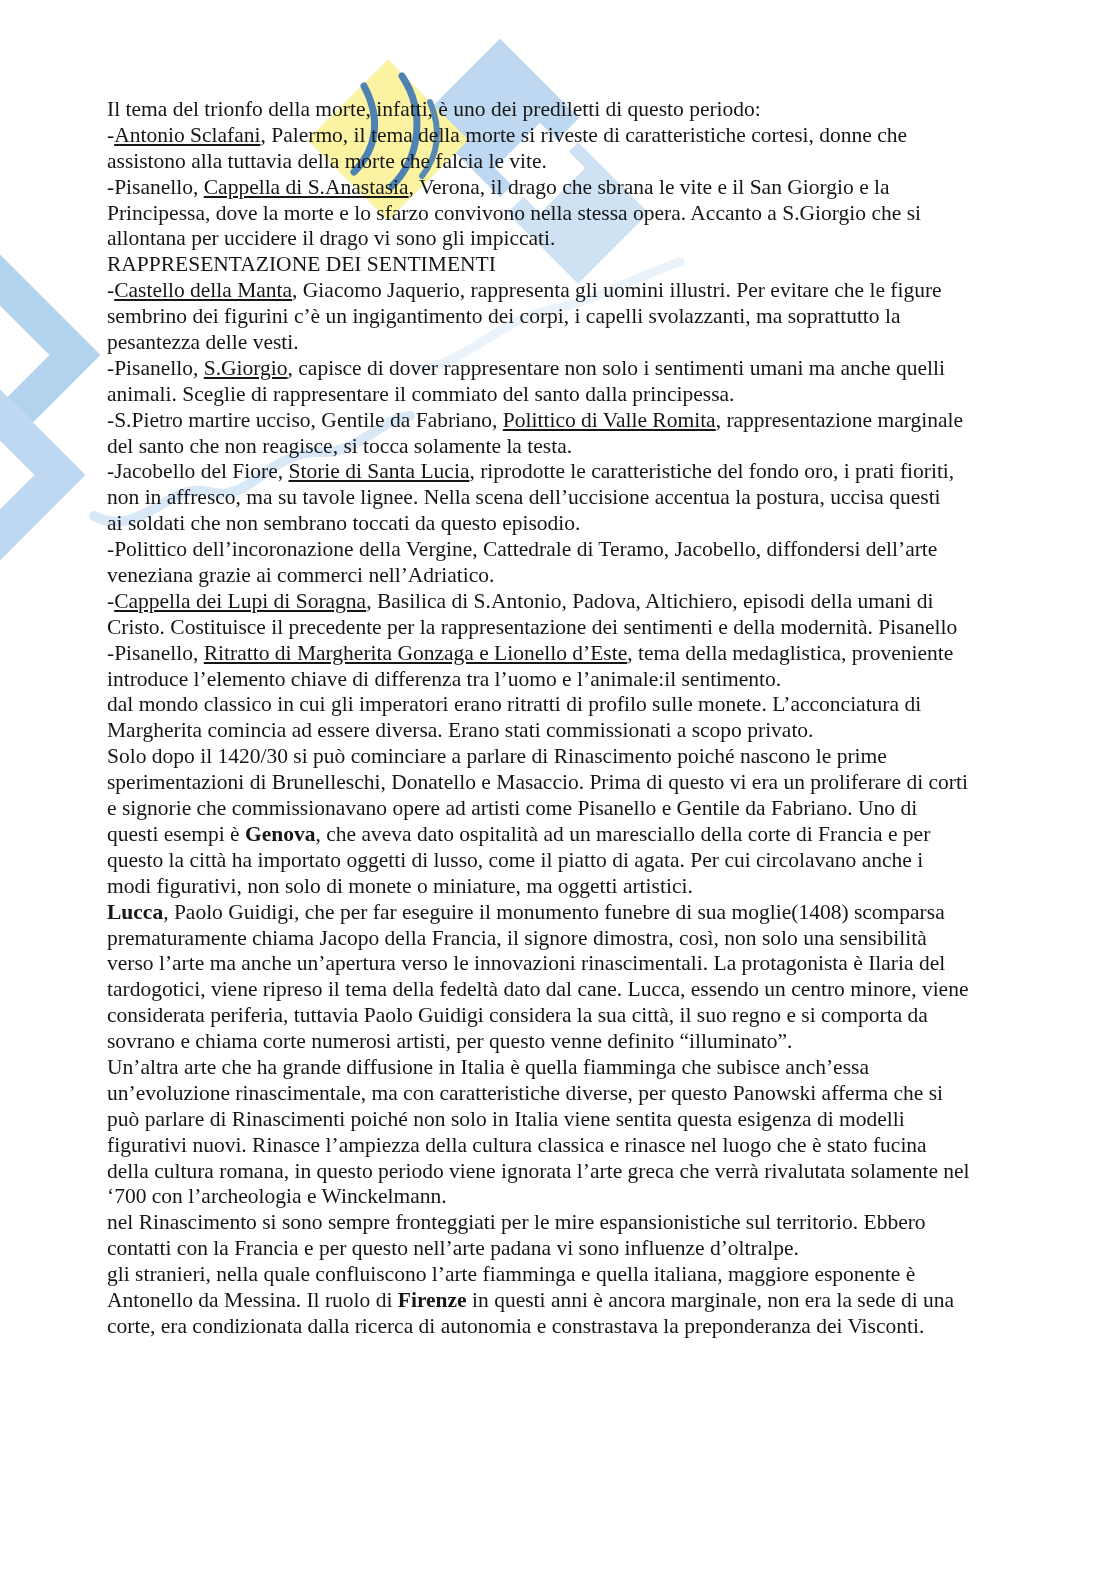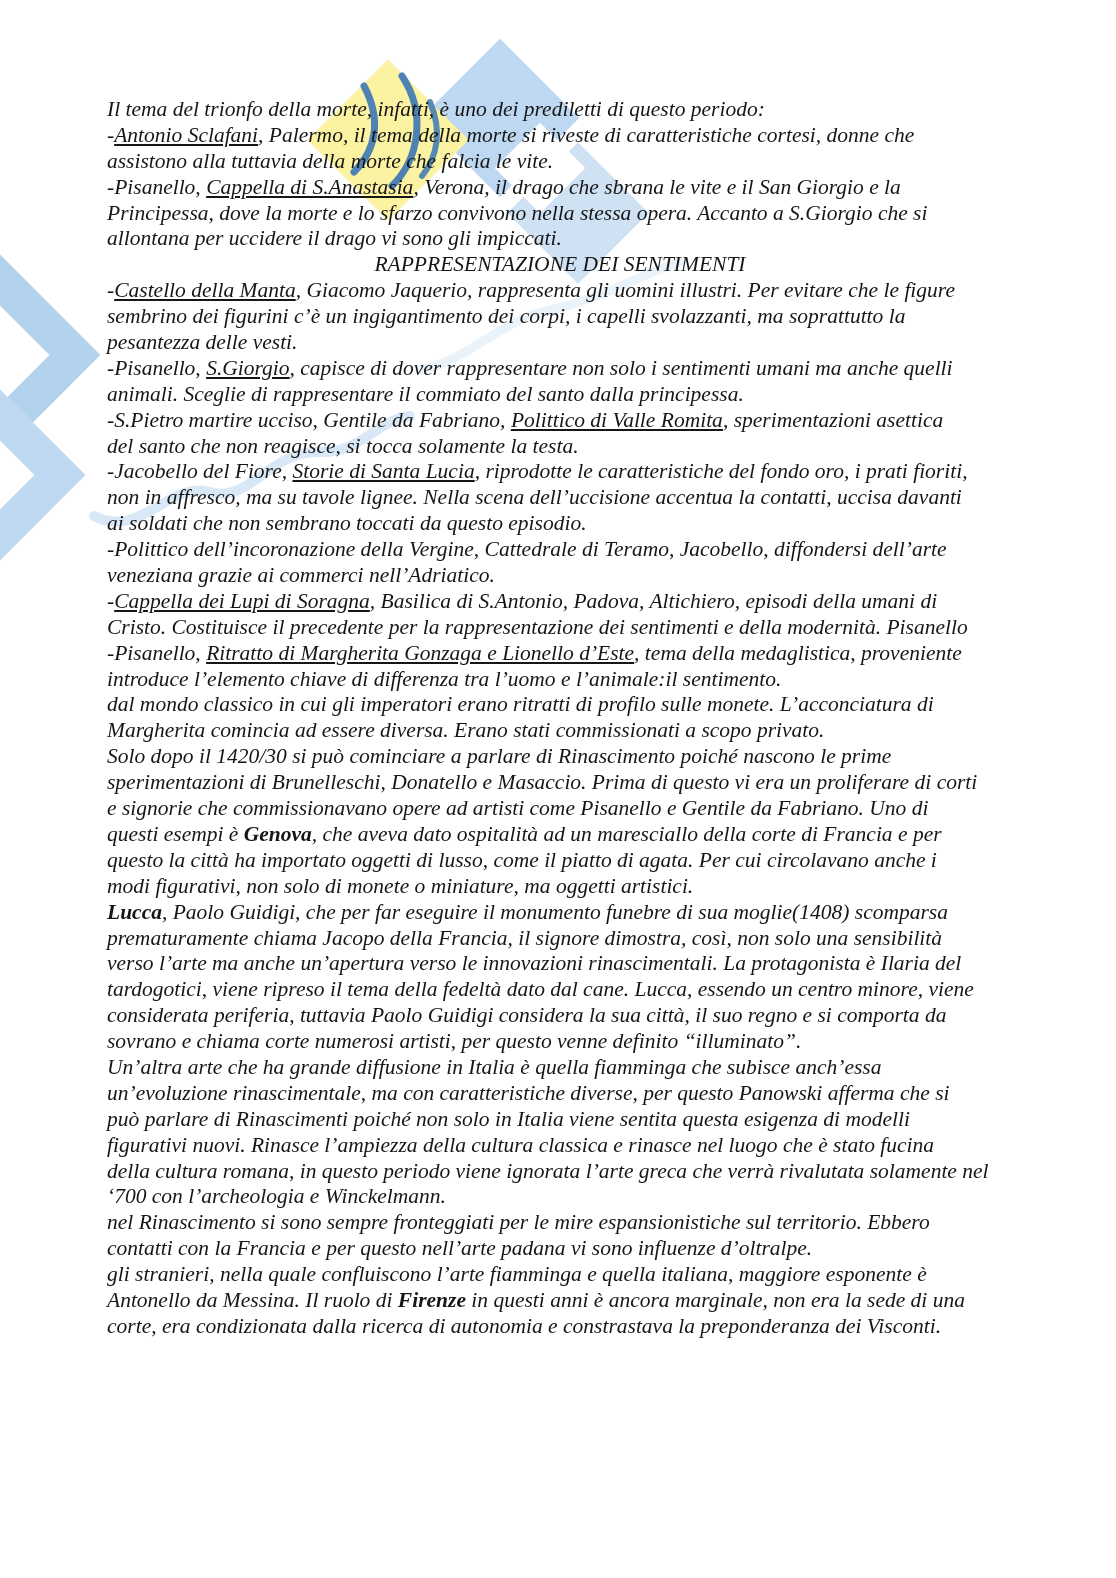--- a/index.html
+++ b/index.html
@@ -8,24 +8,24 @@
     background:#ffffff;
     font-family:"Liberation Serif","DejaVu Serif",serif;
   }
   
   #watermark{position:absolute;inset:0;z-index:1;pointer-events:none;}
   .diamond{position:absolute;transform:rotate(45deg);}
   .wm-svg{position:absolute;overflow:visible;}
   
   #doc{
     position:absolute;left:107px;top:97px;width:906px;z-index:2;
-    font-size:21.5px;line-height:25.9px;color:#161616;font-style:italic;
+    font-size:21.5px;line-height:25.9px;color:#161616;
   }
   .line{white-space:nowrap;height:25.9px;}
-  .line.center{text-align:center;white-space:normal;}
+  .line.center{white-space:normal;}
   .b{font-weight:bold;}
   .u{text-decoration:underline;}
 </style>
 </head>
 <body>
 
 <div id="watermark">
 
   <div class="diamond" style="left:444px;top:62px;width:112px;height:112px;background:#bdd8f0;"></div>
   <div class="diamond" style="left:528px;top:163px;width:100px;height:100px;background:#cfe2f4;"></div>
@@ -54,24 +54,24 @@
     <div class="line"><span class="">assistono alla tuttavia della morte che falcia le vite.</span></div>
     <div class="line"><span class="">-Pisanello, </span><span class="u">Cappella di S.Anastasia</span><span class="">, Verona, il drago che sbrana le vite e il San Giorgio e la</span></div>
     <div class="line"><span class="">Principessa, dove la morte e lo sfarzo convivono nella stessa opera. Accanto a S.Giorgio che si</span></div>
     <div class="line"><span class="">allontana per uccidere il drago vi sono gli impiccati.</span></div>
     <div class="line center"><span class="">RAPPRESENTAZIONE DEI SENTIMENTI</span></div>
     <div class="line"><span class="">-</span><span class="u">Castello della Manta</span><span class="">, Giacomo Jaquerio, rappresenta gli uomini illustri. Per evitare che le figure</span></div>
     <div class="line"><span class="">sembrino dei figurini c’è un ingigantimento dei corpi, i capelli svolazzanti, ma soprattutto la</span></div>
     <div class="line"><span class="">pesantezza delle vesti.</span></div>
     <div class="line"><span class="">-Pisanello, </span><span class="u">S.Giorgio</span><span class="">, capisce di dover rappresentare non solo i sentimenti umani ma anche quelli</span></div>
     <div class="line"><span class="">animali. Sceglie di rappresentare il commiato del santo dalla principessa.</span></div>
-    <div class="line"><span class="">-S.Pietro martire ucciso, Gentile da Fabriano, </span><span class="u">Polittico di Valle Romita</span><span class="">, sperimentazioni asettica</span></div>
+    <div class="line"><span class="">-S.Pietro martire ucciso, Gentile da Fabriano, </span><span class="u">Polittico di Valle Romita</span><span class="">, rappresentazione marginale</span></div>
     <div class="line"><span class="">del santo che non reagisce, si tocca solamente la testa.</span></div>
     <div class="line"><span class="">-Jacobello del Fiore, </span><span class="u">Storie di Santa Lucia</span><span class="">, riprodotte le caratteristiche del fondo oro, i prati fioriti,</span></div>
-    <div class="line"><span class="">non in affresco, ma su tavole lignee. Nella scena dell’uccisione accentua la contatti, uccisa davanti</span></div>
+    <div class="line"><span class="">non in affresco, ma su tavole lignee. Nella scena dell’uccisione accentua la postura, uccisa questi</span></div>
     <div class="line"><span class="">ai soldati che non sembrano toccati da questo episodio.</span></div>
     <div class="line"><span class="">-Polittico dell’incoronazione della Vergine, Cattedrale di Teramo, Jacobello, diffondersi dell’arte</span></div>
     <div class="line"><span class="">veneziana grazie ai commerci nell’Adriatico.</span></div>
     <div class="line"><span class="">-</span><span class="u">Cappella dei Lupi di Soragna</span><span class="">, Basilica di S.Antonio, Padova, Altichiero, episodi della umani di</span></div>
     <div class="line"><span class="">Cristo. Costituisce il precedente per la rappresentazione dei sentimenti e della modernità. Pisanello</span></div>
     <div class="line"><span class="">-Pisanello, </span><span class="u">Ritratto di Margherita Gonzaga e Lionello d’Este</span><span class="">, tema della medaglistica, proveniente</span></div>
     <div class="line"><span class="">introduce l’elemento chiave di differenza tra l’uomo e l’animale:il sentimento.</span></div>
     <div class="line"><span class="">dal mondo classico in cui gli imperatori erano ritratti di profilo sulle monete. L’acconciatura di</span></div>
     <div class="line"><span class="">Margherita comincia ad essere diversa. Erano stati commissionati a scopo privato.</span></div>
     <div class="line"><span class="">Solo dopo il 1420/30 si può cominciare a parlare di Rinascimento poiché nascono le prime</span></div>

